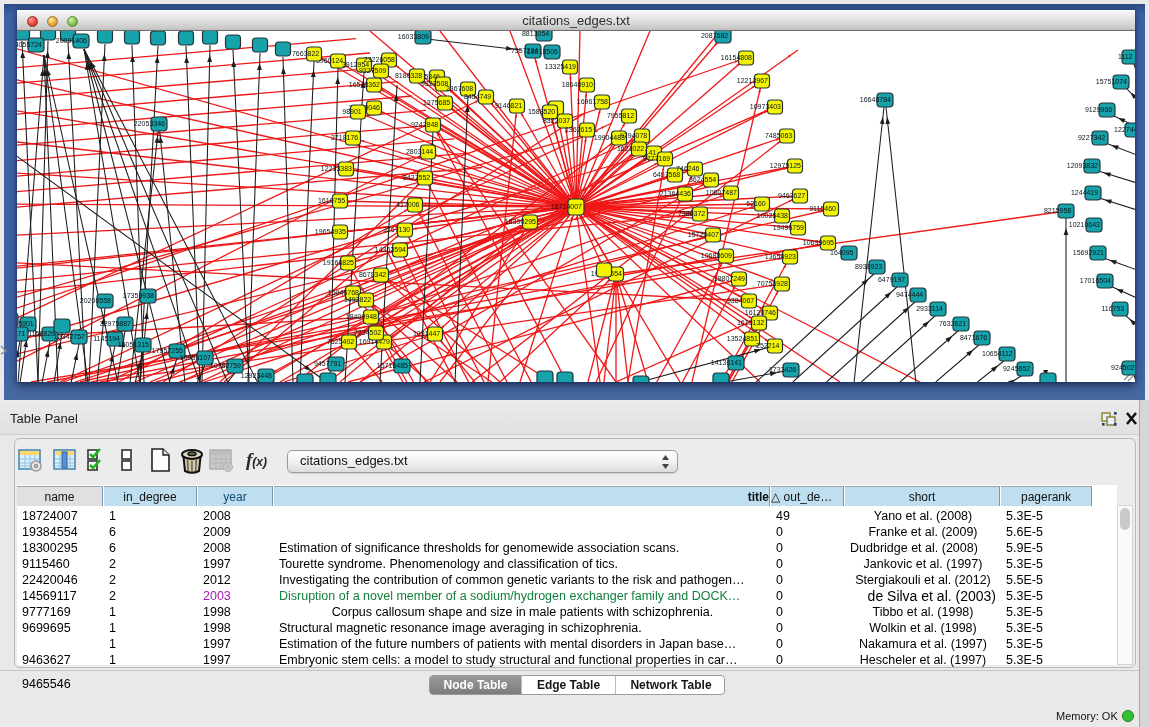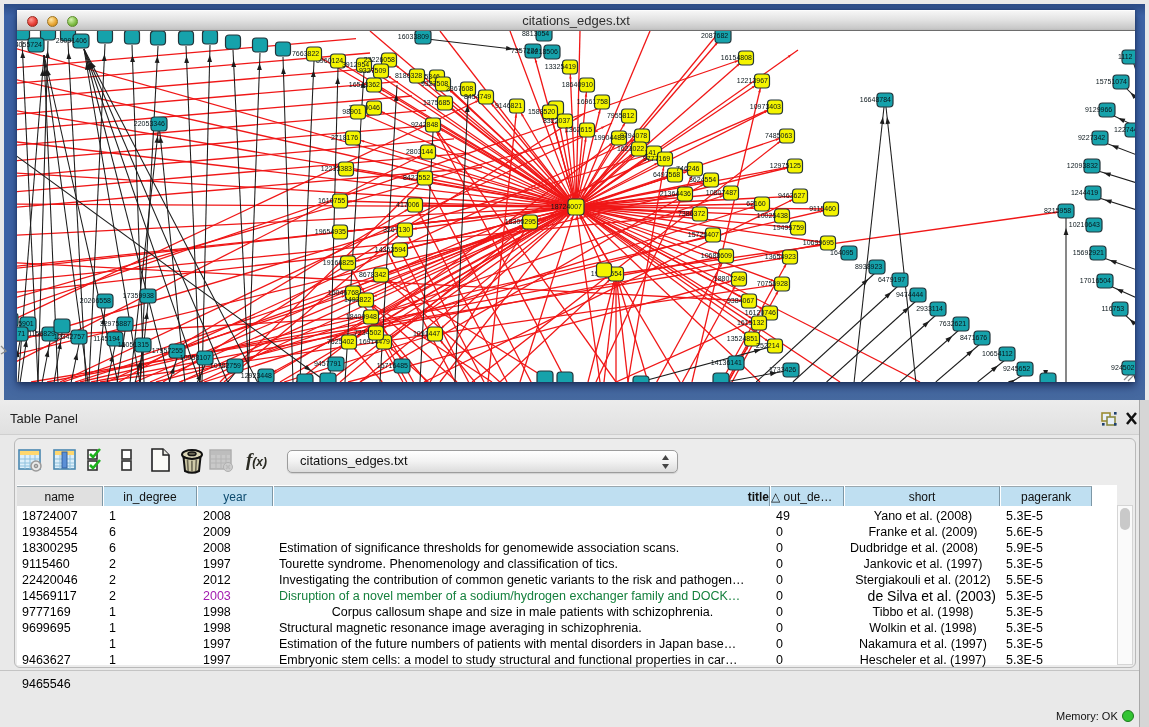--- a/index.html
+++ b/index.html
@@ -972,17 +972,22 @@
 <div style="position:absolute;left:203px;top:652px;width:66px;height:16px;font-size:12.5px;line-height:16px;color:#000;white-space:nowrap;overflow:hidden;text-align:left;">1997</div>
 <div style="position:absolute;left:279px;top:652px;width:487px;height:16px;font-size:12.5px;line-height:16px;color:#000;white-space:nowrap;overflow:hidden;text-align:left;">Embryonic stem cells: a model to study structural and functional properties in car…</div>
 <div style="position:absolute;left:776px;top:652px;width:64px;height:16px;font-size:12.5px;line-height:16px;color:#000;white-space:nowrap;overflow:hidden;text-align:left;">0</div>
 <div style="position:absolute;left:850px;top:652px;width:146px;height:16px;font-size:12.5px;line-height:16px;color:#000;white-space:nowrap;overflow:hidden;text-align:center;">Hescheler et al. (1997)</div>
 <div style="position:absolute;left:1006px;top:652px;width:82px;height:16px;font-size:12.5px;line-height:16px;color:#000;white-space:nowrap;overflow:hidden;text-align:left;">5.3E-5</div>
 
 <div class="abs" style="left:1117px;top:505px;width:16px;height:160px;background:#fafafa;border:1px solid #d5d5d5;"></div>
 <div class="abs" style="left:1120px;top:508px;width:10px;height:22px;background:#c9c9c9;border-radius:5px;"></div>
 
 <div class="abs" style="left:0;top:670px;width:1149px;height:1px;background:#c4c4c4;"></div>
+<div class="abs" style="left:429px;top:675px;width:296px;height:20px;border:1px solid #9b9b9b;border-radius:4px;background:#fff;overflow:hidden;">
+  <div style="position:absolute;left:0;top:0;width:91px;height:20px;background:linear-gradient(180deg,#9a9a9a,#787878);color:#fff;text-align:center;font-size:12px;font-weight:bold;line-height:19px;">Node Table</div>
+  <div style="position:absolute;left:91px;top:0;width:94px;height:20px;border-left:1px solid #bbb;color:#161616;text-align:center;font-size:12px;font-weight:bold;line-height:19px;">Edge Table</div>
+  <div style="position:absolute;left:185px;top:0;width:111px;height:20px;border-left:1px solid #bbb;color:#161616;text-align:center;font-size:12px;font-weight:bold;line-height:19px;">Network Table</div>
+</div>
 
 <div class="abs" style="left:1056px;top:710px;font-size:11px;color:#111;">Memory: OK</div>
 <div class="abs" style="left:1122px;top:710px;width:12px;height:12px;border-radius:50%;background:#33c433;border:1px solid #1c7a1c;"></div>
 
 <div class="abs" style="left:1139px;top:400px;width:10px;height:327px;background:#d6d6d6;border-left:1px solid #a8a8a8;"></div>
 </div>
 </body></html>

